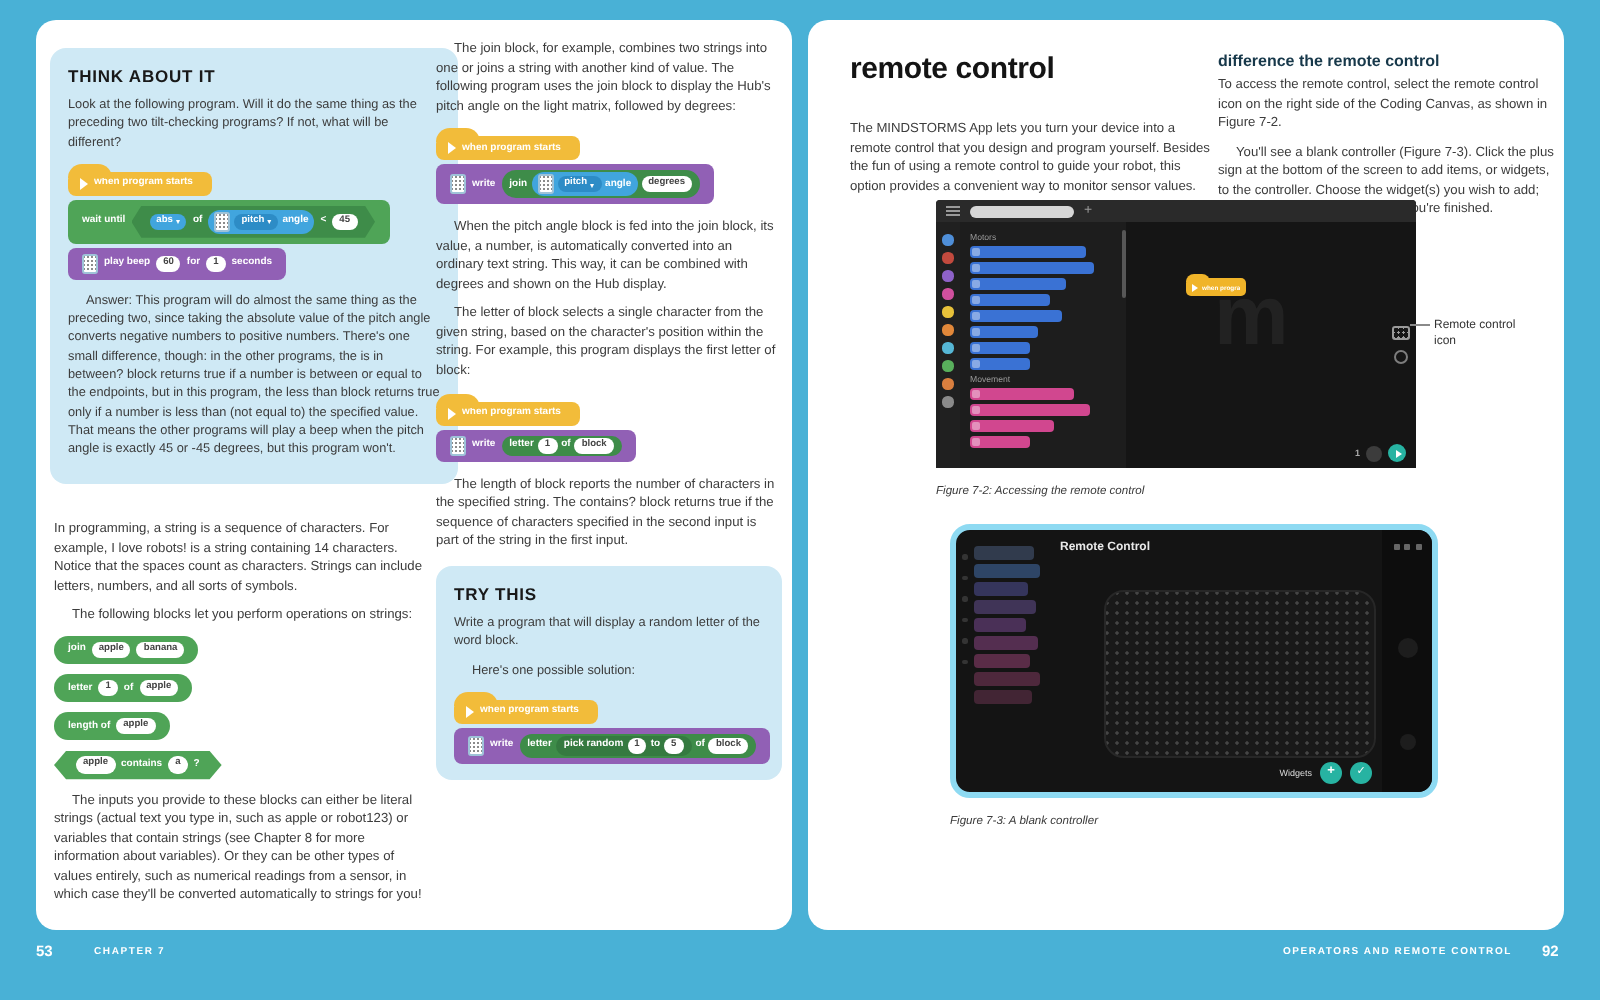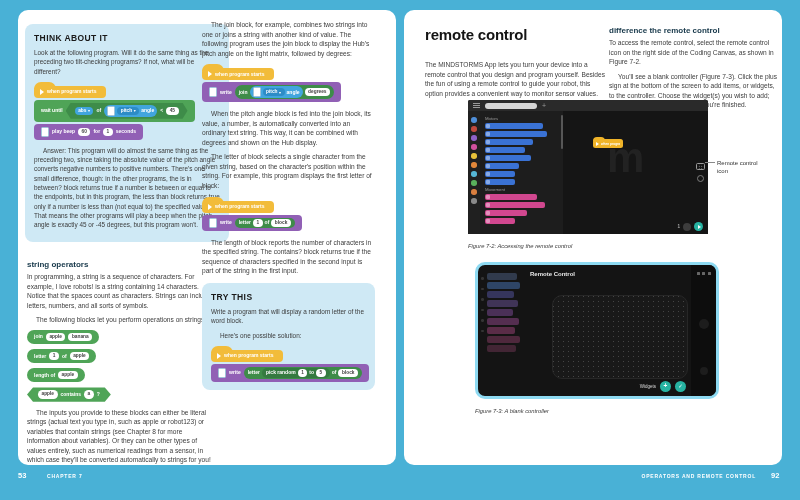--- a/index.html
+++ b/index.html
@@ -43,21 +43,21 @@
   .inner-green{background:var(--c-green_dark,#3e8c49);color:#fff;border-radius:7px;padding:1px 4px;display:inline-flex;gap:2px;align-items:center;}
   .dd::after{content:'▾';font-size:4px;margin-left:1.5px;}
   .sensor{display:inline-flex;align-items:center;gap:2px;background:var(--c-cyan,#41a5de);border-radius:6px;padding:1px 3px;}
   .hubchip{width:6px;height:8px;background:#fff;border:0.5px solid #9fc3d8;border-radius:1.5px;
        background-image:radial-gradient(circle,#8b8b8b 0.5px,transparent 0.7px);background-size:2px 2px;background-position:1px 1.5px;display:inline-block;}
   .opsrow{display:flex;flex-direction:column;align-items:flex-start;gap:5px;margin:5px 0 6px 0;}
 
   
   #think-box{position:absolute;left:7px;top:14px;width:186px;}
   #strings-col{position:absolute;left:9px;top:250px;width:184px;}
-  #mid-col{position:absolute;left:184px;top:10px;width:173px;}
+  #mid-col{position:absolute;left:200px;top:10px;width:173px;}
   #try-box{margin-top:7px;}
 
   
   #rc-title{position:absolute;left:21px;top:16px;}
   #rc-intro{position:absolute;left:21px;top:50px;width:182px;}
   #config-col{position:absolute;left:205px;top:16px;width:171px;}
 
   
   #fig2{position:absolute;left:64px;top:90px;width:240px;height:134px;background:#191919;border-radius:2px;}
   #fig2 .topbar{height:11px;background:#2a2a2a;display:flex;align-items:center;gap:5px;padding:0 5px;border-radius:2px 2px 0 0;}
@@ -158,21 +158,20 @@
         <span>for</span>
         <span class="chip cw">1</span>
         <span>seconds</span>
       </div>
     </div>
 
     <p class="para ind" style="font-size:6.4px;margin-top:6px">Answer: This program will do almost the same thing as the preceding two, since taking the absolute value of the pitch angle converts negative numbers to positive numbers. There's one small difference, though: in the other programs, the is in between? block returns true if a number is between or equal to the endpoints, but in this program, the less than block returns true only if a number is less than (not equal to) the specified value. That means the other programs will play a beep when the pitch angle is exactly 45 or -45 degrees, but this program won't.</p>
   </div>
 
   <div id="strings-col">
-    <div class="h2">string operators</div>
     <p class="para">In programming, a string is a sequence of characters. For example, I love robots! is a string containing 14 characters. Notice that the spaces count as characters. Strings can include letters, numbers, and all sorts of symbols.</p>
     <p class="para ind">The following blocks let you perform operations on strings:</p>
 
     <div class="opsrow">
       <div class="blk green pill">
         <span>join</span>
         <span class="chip cw">apple</span>
         <span class="chip cw">banana</span>
       </div>
       <div class="blk green pill">

